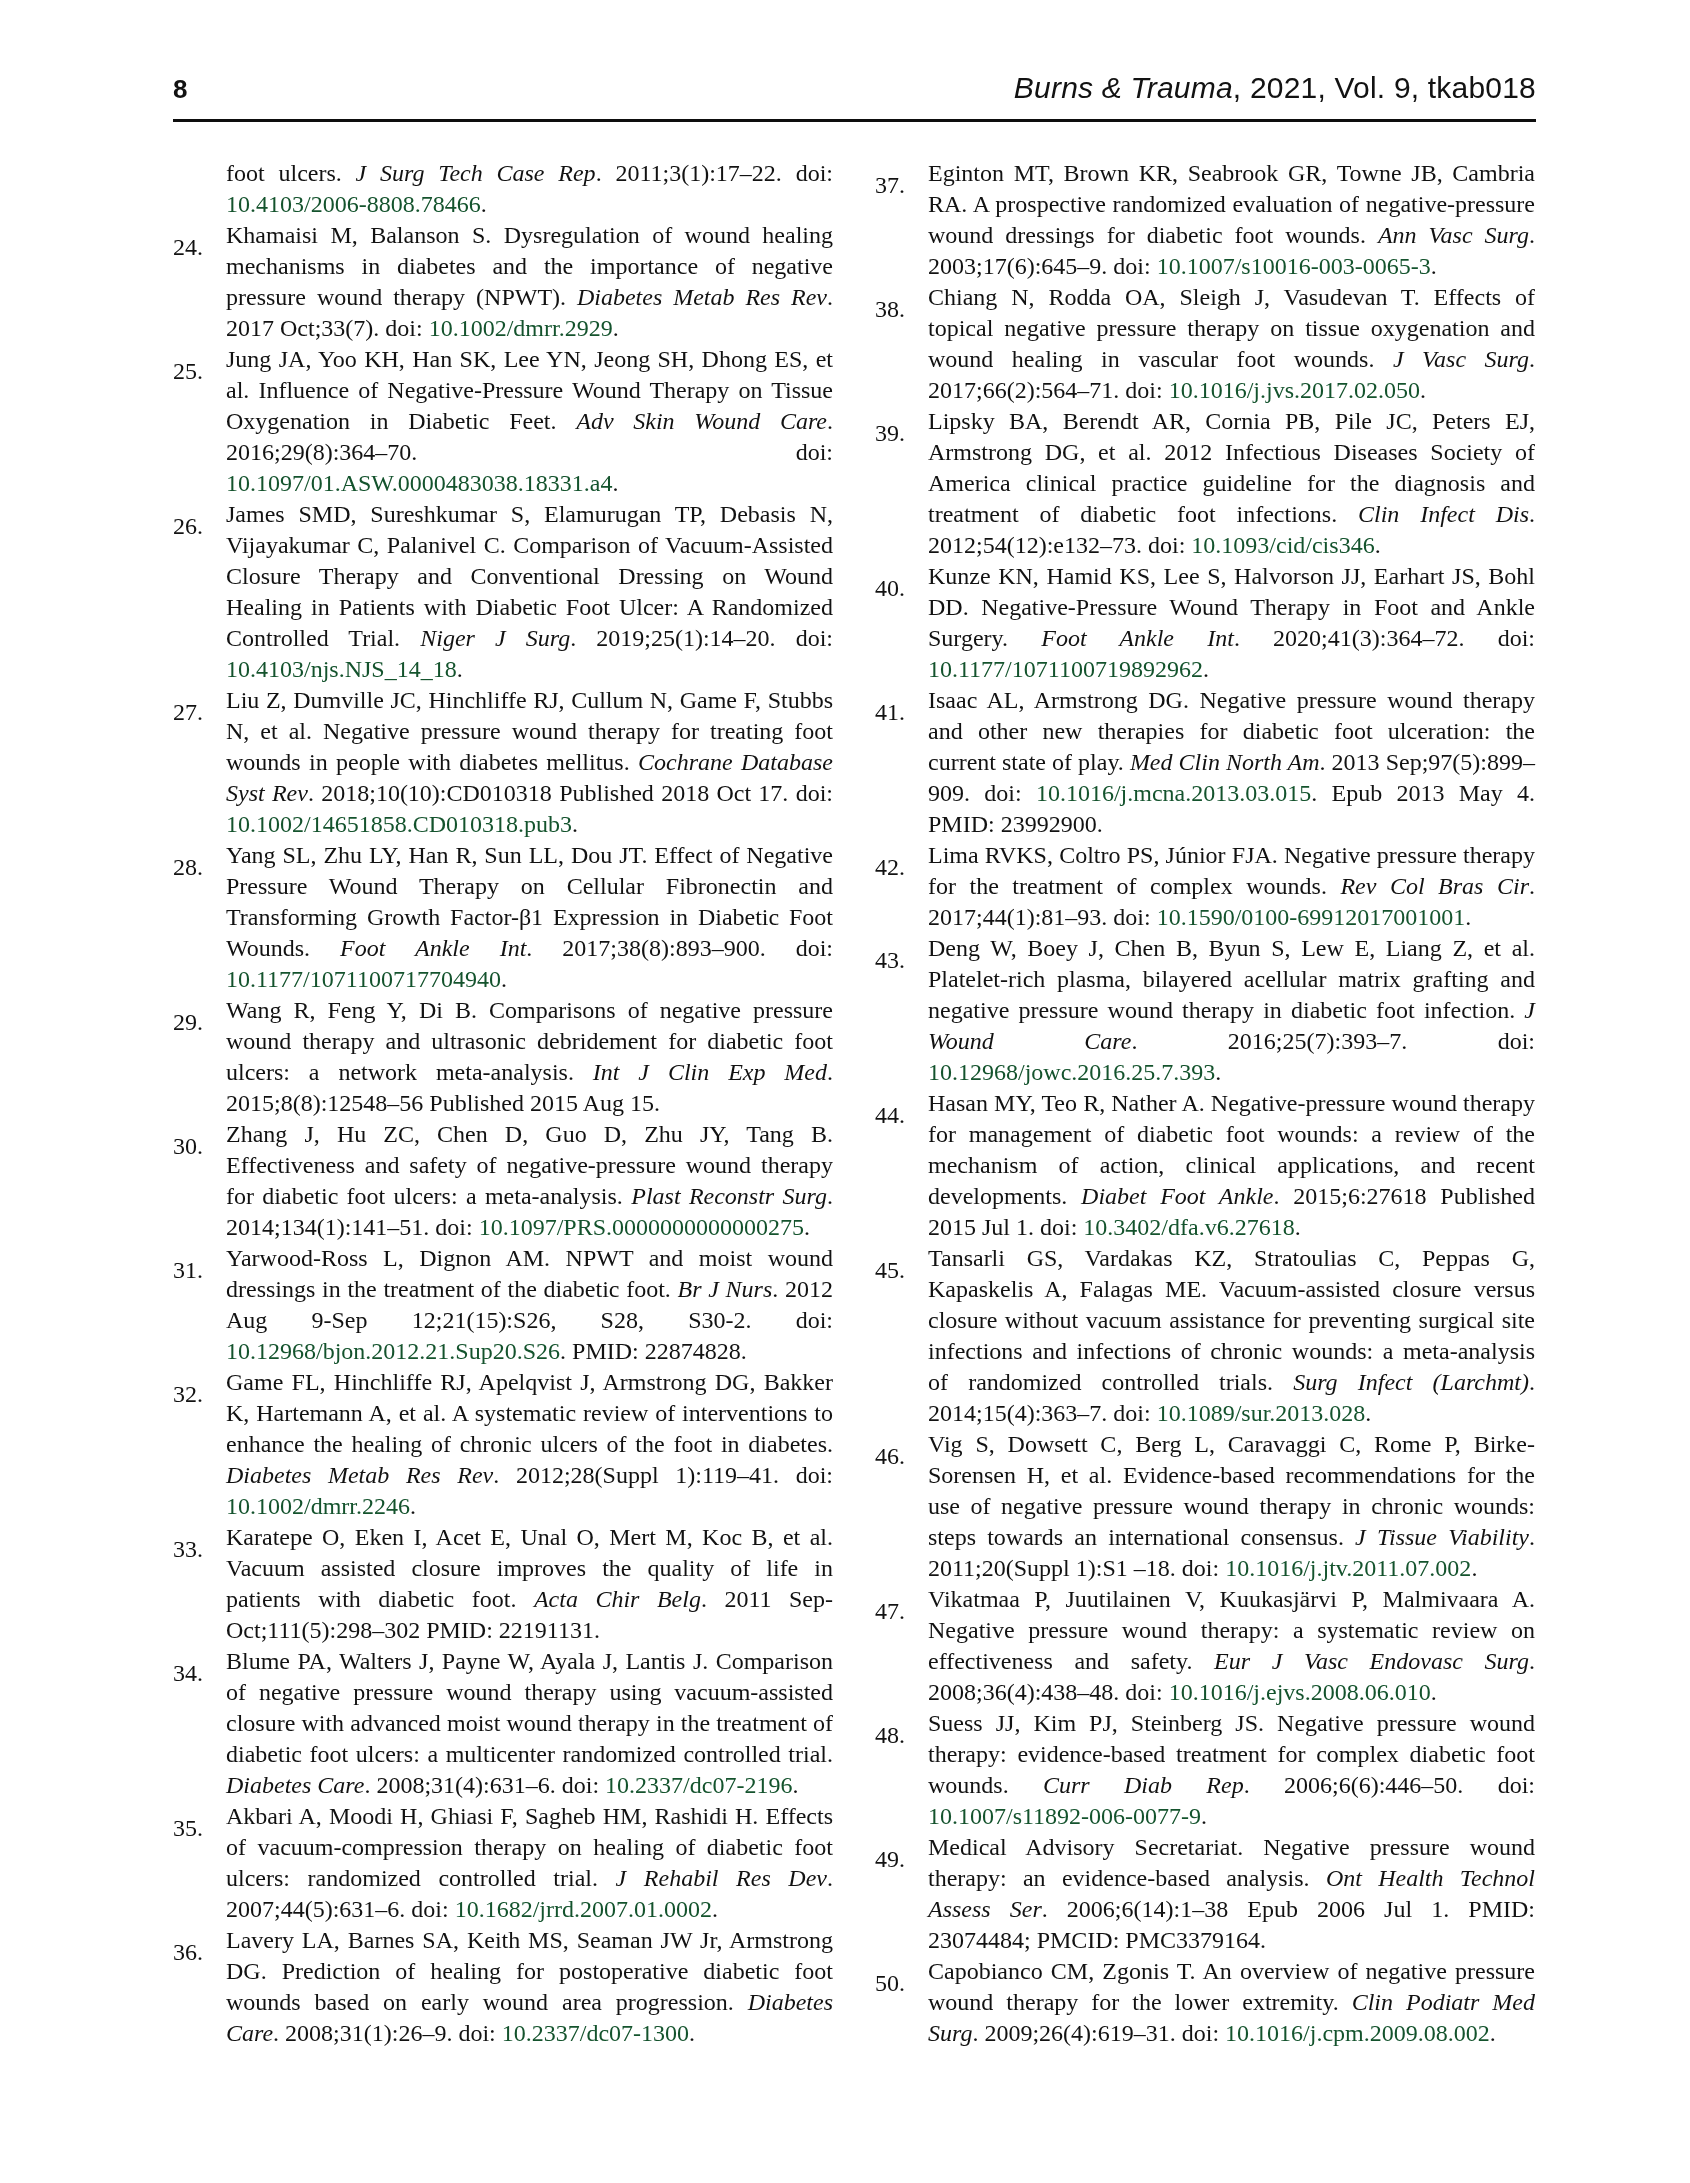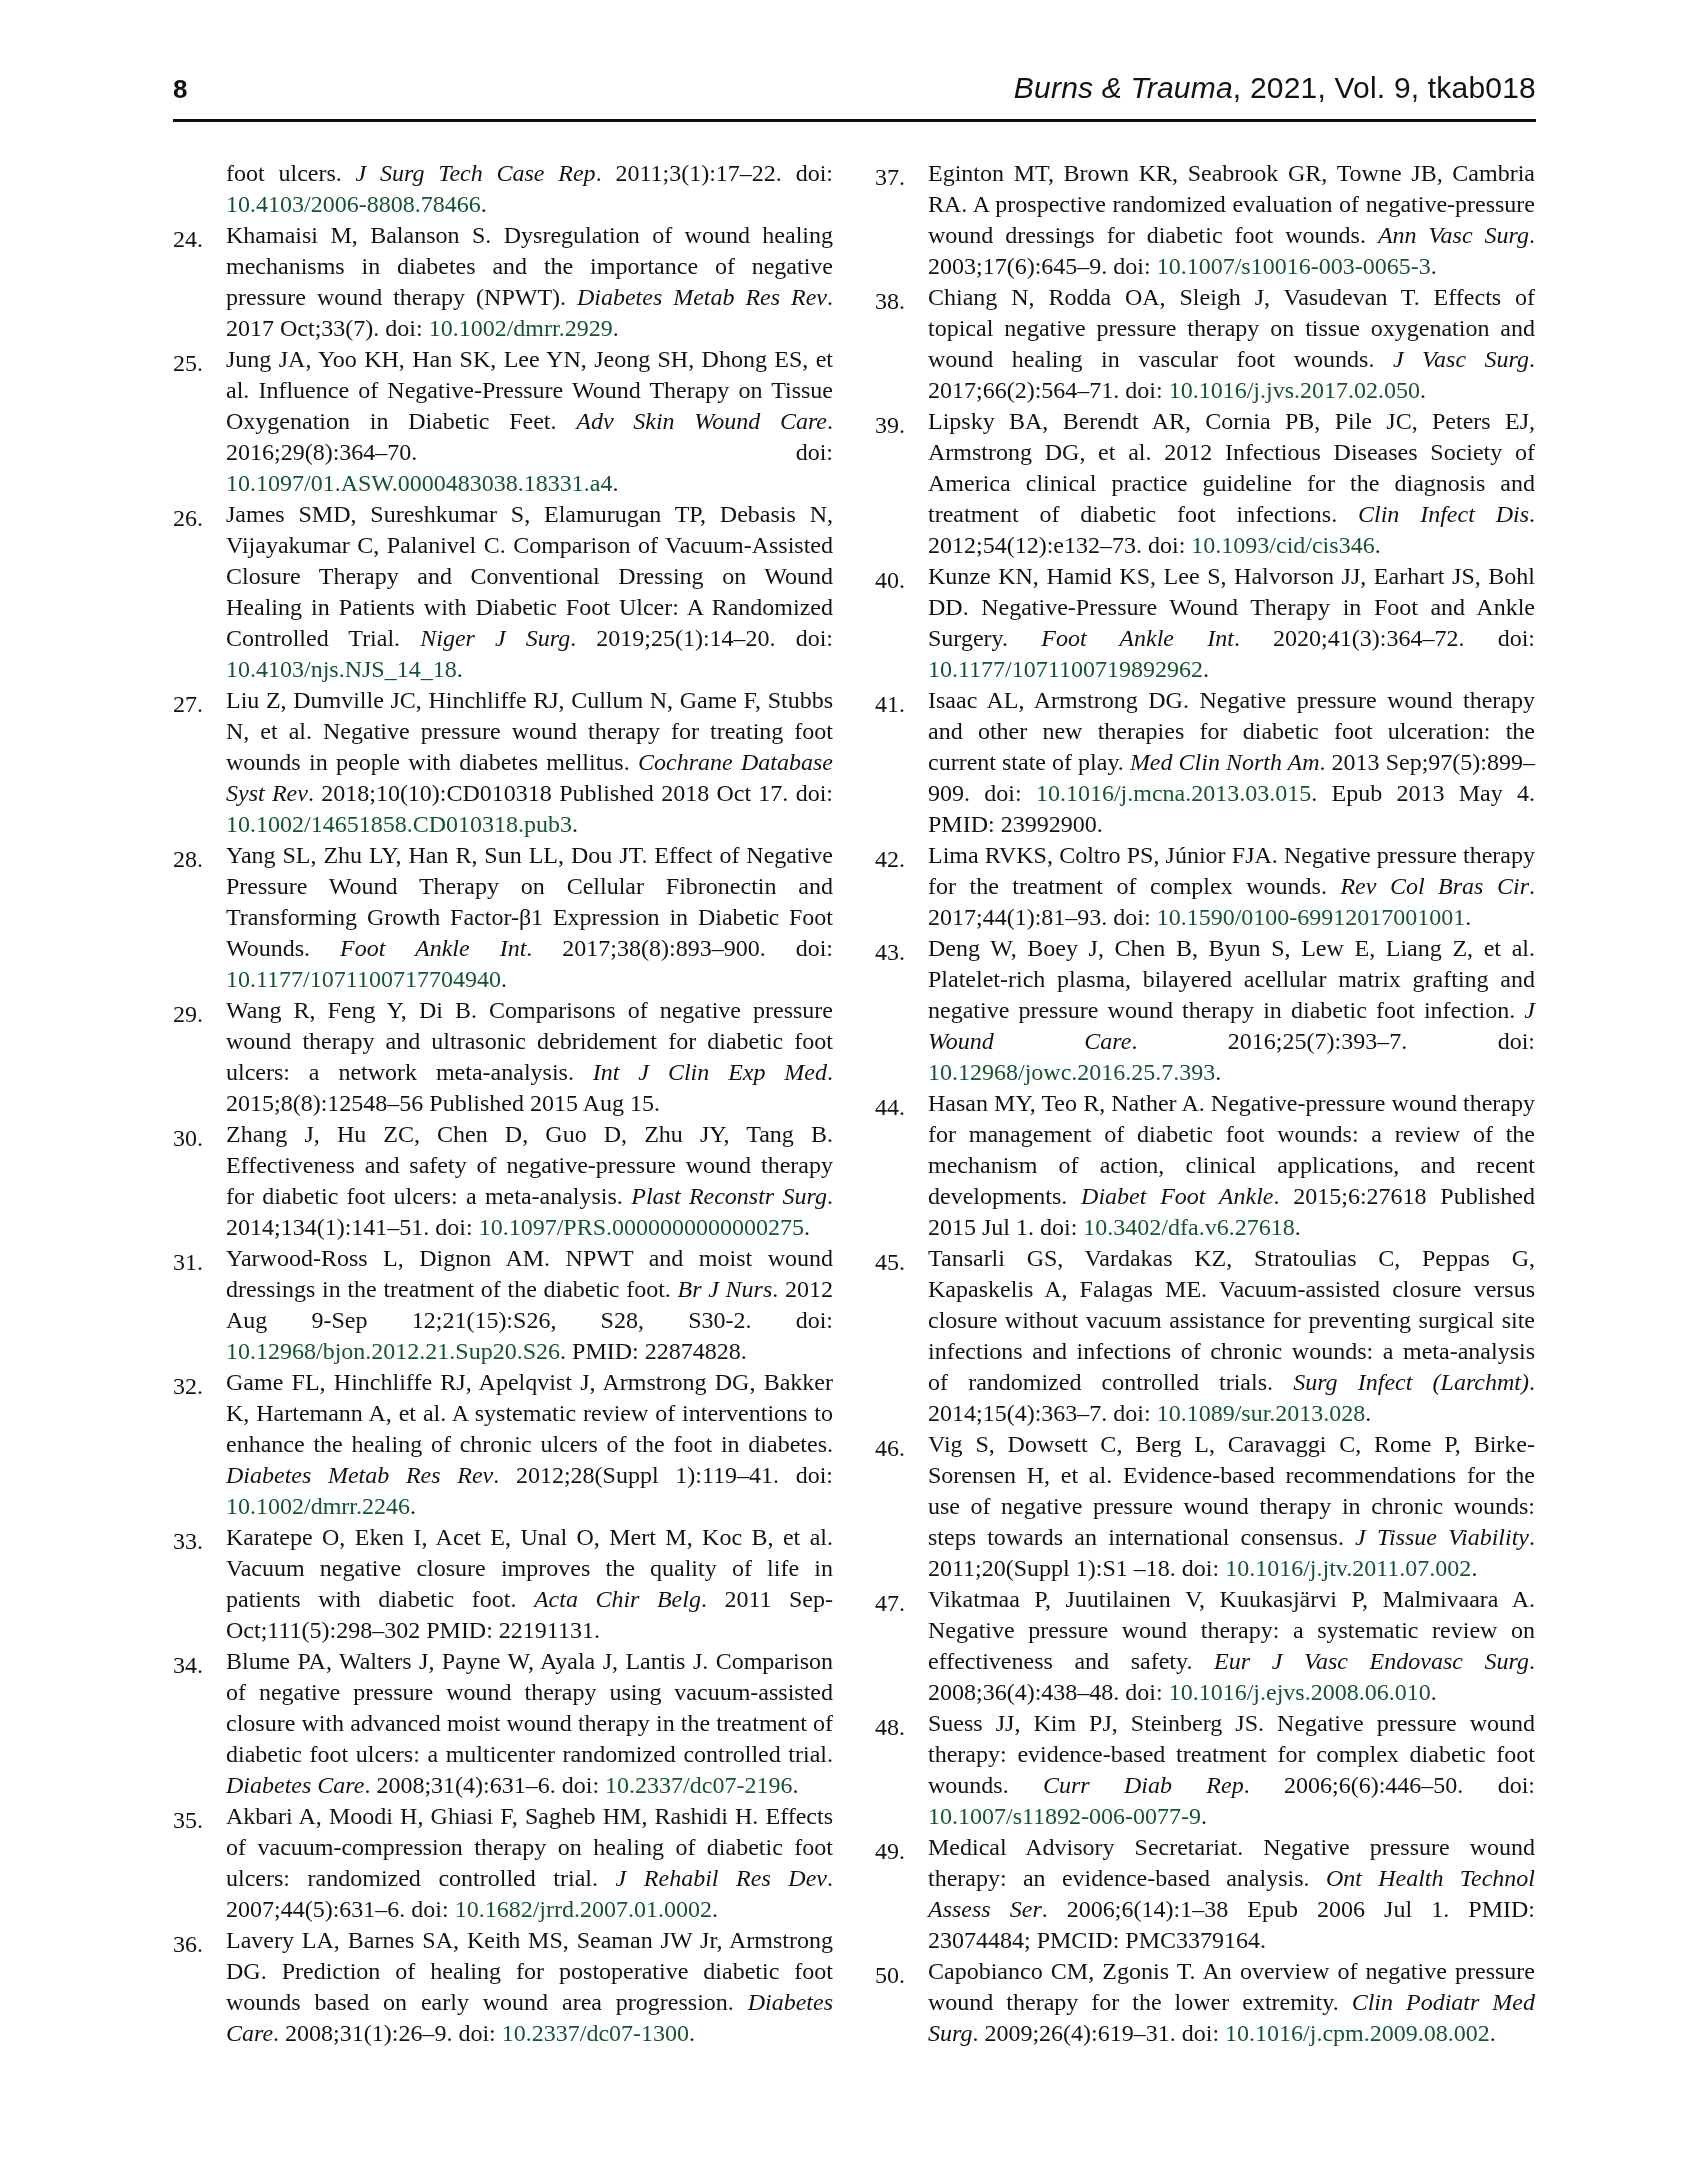--- a/index.html
+++ b/index.html
@@ -58,21 +58,21 @@
     padding-left: 53px;
     text-align: justify;
     font-size: 24px;
     line-height: 31px;
     hyphens: auto;
     -webkit-hyphens: auto;
   }
   .ref .num {
     position: absolute;
     left: 0;
-    top: 4px;
+    top: 12px;
   }
   .ref i { }
   .doi { color: #14532d; }
 </style>
 </head>
 <body>
 
 <div class="content">
   <div class="header">
     <span class="pagenum">8</span>
@@ -84,21 +84,21 @@
         <div class="ref"><span class="num"></span><span><span>foot ulcers. </span><i>J Surg Tech Case Rep</i><span>. 2011;3(1):17–22. doi: </span><span class="doi">10.4103/2006-8808.78466</span><span>.</span></span></div>
         <div class="ref"><span class="num">24.</span><span><span>Khamaisi M, Balanson S. Dysregulation of wound healing mechanisms in diabetes and the importance of negative pressure wound therapy (NPWT). </span><i>Diabetes Metab Res Rev</i><span>. 2017 Oct;33(7). doi: </span><span class="doi">10.1002/dmrr.2929</span><span>.</span></span></div>
         <div class="ref"><span class="num">25.</span><span><span>Jung JA, Yoo KH, Han SK, Lee YN, Jeong SH, Dhong ES, et al. Influence of Negative-Pressure Wound Therapy on Tissue Oxygenation in Diabetic Feet. </span><i>Adv Skin Wound Care</i><span>. 2016;29(8):364–70. doi: </span><span class="doi">10.1097/01.ASW.0000483038.18331.a4</span><span>.</span></span></div>
         <div class="ref"><span class="num">26.</span><span><span>James SMD, Sureshkumar S, Elamurugan TP, Debasis N, Vijayakumar C, Palanivel C. Comparison of Vacuum-Assisted Closure Therapy and Conventional Dressing on Wound Healing in Patients with Diabetic Foot Ulcer: A Randomized Controlled Trial. </span><i>Niger J Surg</i><span>. 2019;25(1):14–20. doi: </span><span class="doi">10.4103/njs.NJS_14_18</span><span>.</span></span></div>
         <div class="ref"><span class="num">27.</span><span><span>Liu Z, Dumville JC, Hinchliffe RJ, Cullum N, Game F, Stubbs N, et al. Negative pressure wound therapy for treating foot wounds in people with diabetes mellitus. </span><i>Cochrane Database Syst Rev</i><span>. 2018;10(10):CD010318 Published 2018 Oct 17. doi: </span><span class="doi">10.1002/14651858.CD010318.pub3</span><span>.</span></span></div>
         <div class="ref"><span class="num">28.</span><span><span>Yang SL, Zhu LY, Han R, Sun LL, Dou JT. Effect of Negative Pressure Wound Therapy on Cellular Fibronectin and Transforming Growth Factor-β1 Expression in Diabetic Foot Wounds. </span><i>Foot Ankle Int</i><span>. 2017;38(8):893–900. doi: </span><span class="doi">10.1177/1071100717704940</span><span>.</span></span></div>
         <div class="ref"><span class="num">29.</span><span><span>Wang R, Feng Y, Di B. Comparisons of negative pressure wound therapy and ultrasonic debridement for diabetic foot ulcers: a network meta-analysis. </span><i>Int J Clin Exp Med</i><span>. 2015;8(8):12548–56 Published 2015 Aug 15.</span></span></div>
         <div class="ref"><span class="num">30.</span><span><span>Zhang J, Hu ZC, Chen D, Guo D, Zhu JY, Tang B. Effectiveness and safety of negative-pressure wound therapy for diabetic foot ulcers: a meta-analysis. </span><i>Plast Reconstr Surg</i><span>. 2014;134(1):141–51. doi: </span><span class="doi">10.1097/PRS.0000000000000275</span><span>.</span></span></div>
         <div class="ref"><span class="num">31.</span><span><span>Yarwood-Ross L, Dignon AM. NPWT and moist wound dressings in the treatment of the diabetic foot. </span><i>Br J Nurs</i><span>. 2012 Aug 9-Sep 12;21(15):S26, S28, S30-2. doi: </span><span class="doi">10.12968/bjon.2012.21.Sup20.S26</span><span>. PMID: 22874828.</span></span></div>
         <div class="ref"><span class="num">32.</span><span><span>Game FL, Hinchliffe RJ, Apelqvist J, Armstrong DG, Bakker K, Hartemann A, et al. A systematic review of interventions to enhance the healing of chronic ulcers of the foot in diabetes. </span><i>Diabetes Metab Res Rev</i><span>. 2012;28(Suppl 1):119–41. doi: </span><span class="doi">10.1002/dmrr.2246</span><span>.</span></span></div>
-        <div class="ref"><span class="num">33.</span><span><span>Karatepe O, Eken I, Acet E, Unal O, Mert M, Koc B, et al. Vacuum negative closure improves the quality of life in patients with diabetic foot. </span><i>Acta Chir Belg</i><span>. 2011 Sep-Oct;111(5):298–302 PMID: 22191131.</span></span></div>
+        <div class="ref"><span class="num">33.</span><span><span>Karatepe O, Eken I, Acet E, Unal O, Mert M, Koc B, et al. Vacuum assisted closure improves the quality of life in patients with diabetic foot. </span><i>Acta Chir Belg</i><span>. 2011 Sep-Oct;111(5):298–302 PMID: 22191131.</span></span></div>
         <div class="ref"><span class="num">34.</span><span><span>Blume PA, Walters J, Payne W, Ayala J, Lantis J. Comparison of negative pressure wound therapy using vacuum-assisted closure with advanced moist wound therapy in the treatment of diabetic foot ulcers: a multicenter randomized controlled trial. </span><i>Diabetes Care</i><span>. 2008;31(4):631–6. doi: </span><span class="doi">10.2337/dc07-2196</span><span>.</span></span></div>
         <div class="ref"><span class="num">35.</span><span><span>Akbari A, Moodi H, Ghiasi F, Sagheb HM, Rashidi H. Effects of vacuum-compression therapy on healing of diabetic foot ulcers: randomized controlled trial. </span><i>J Rehabil Res Dev</i><span>. 2007;44(5):631–6. doi: </span><span class="doi">10.1682/jrrd.2007.01.0002</span><span>.</span></span></div>
         <div class="ref"><span class="num">36.</span><span><span>Lavery LA, Barnes SA, Keith MS, Seaman JW Jr, Armstrong DG. Prediction of healing for postoperative diabetic foot wounds based on early wound area progression. </span><i>Diabetes Care</i><span>. 2008;31(1):26–9. doi: </span><span class="doi">10.2337/dc07-1300</span><span>.</span></span></div>
       </div>
     <div class="col">
         <div class="ref"><span class="num">37.</span><span><span>Eginton MT, Brown KR, Seabrook GR, Towne JB, Cambria RA. A prospective randomized evaluation of negative-pressure wound dressings for diabetic foot wounds. </span><i>Ann Vasc Surg</i><span>. 2003;17(6):645–9. doi: </span><span class="doi">10.1007/s10016-003-0065-3</span><span>.</span></span></div>
         <div class="ref"><span class="num">38.</span><span><span>Chiang N, Rodda OA, Sleigh J, Vasudevan T. Effects of topical negative pressure therapy on tissue oxygenation and wound healing in vascular foot wounds. </span><i>J Vasc Surg</i><span>. 2017;66(2):564–71. doi: </span><span class="doi">10.1016/j.jvs.2017.02.050</span><span>.</span></span></div>
         <div class="ref"><span class="num">39.</span><span><span>Lipsky BA, Berendt AR, Cornia PB, Pile JC, Peters EJ, Armstrong DG, et al. 2012 Infectious Diseases Society of America clinical practice guideline for the diagnosis and treatment of diabetic foot infections. </span><i>Clin Infect Dis</i><span>. 2012;54(12):e132–73. doi: </span><span class="doi">10.1093/cid/cis346</span><span>.</span></span></div>
         <div class="ref"><span class="num">40.</span><span><span>Kunze KN, Hamid KS, Lee S, Halvorson JJ, Earhart JS, Bohl DD. Negative-Pressure Wound Therapy in Foot and Ankle Surgery. </span><i>Foot Ankle Int</i><span>. 2020;41(3):364–72. doi: </span><span class="doi">10.1177/1071100719892962</span><span>.</span></span></div>
         <div class="ref"><span class="num">41.</span><span><span>Isaac AL, Armstrong DG. Negative pressure wound therapy and other new therapies for diabetic foot ulceration: the current state of play. </span><i>Med Clin North Am</i><span>. 2013 Sep;97(5):899–909. doi: </span><span class="doi">10.1016/j.mcna.2013.03.015</span><span>. Epub 2013 May 4. PMID: 23992900.</span></span></div>

